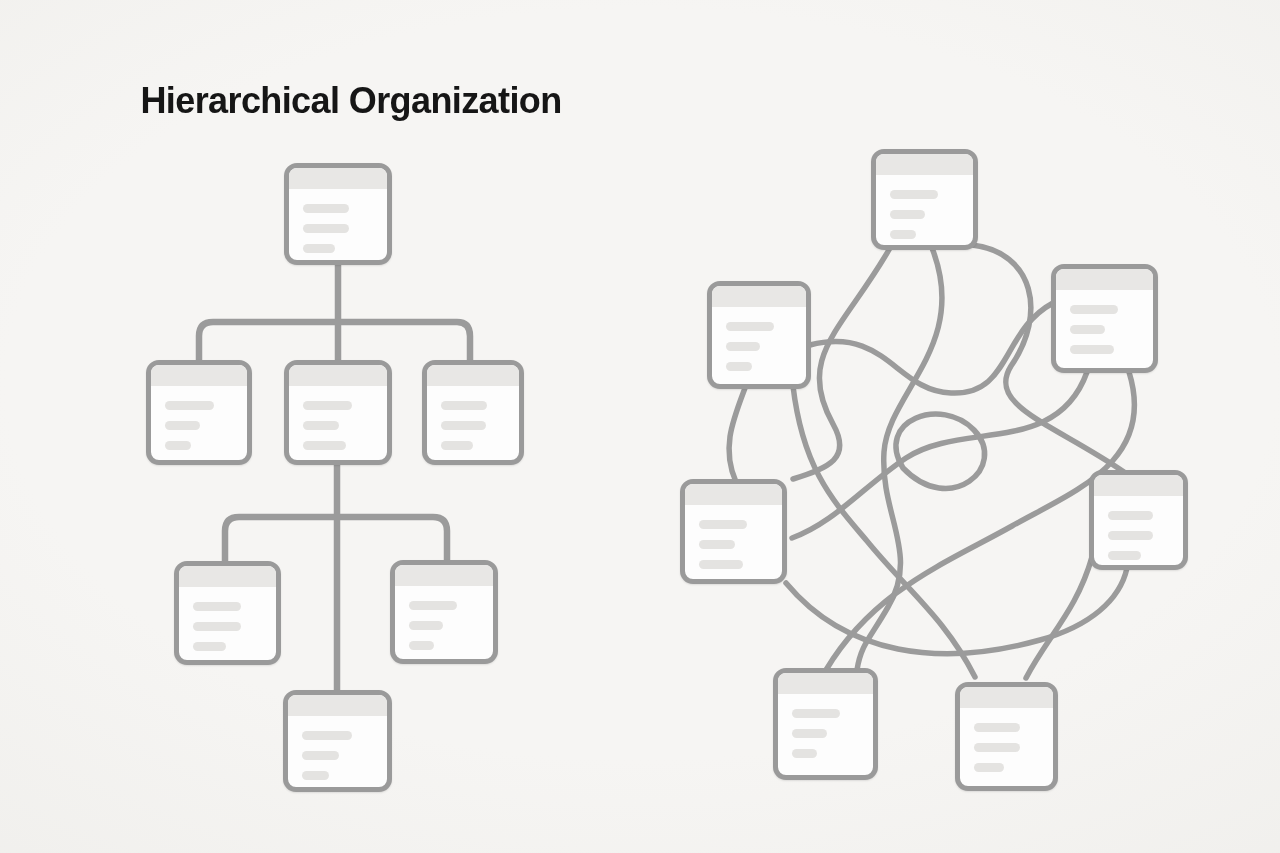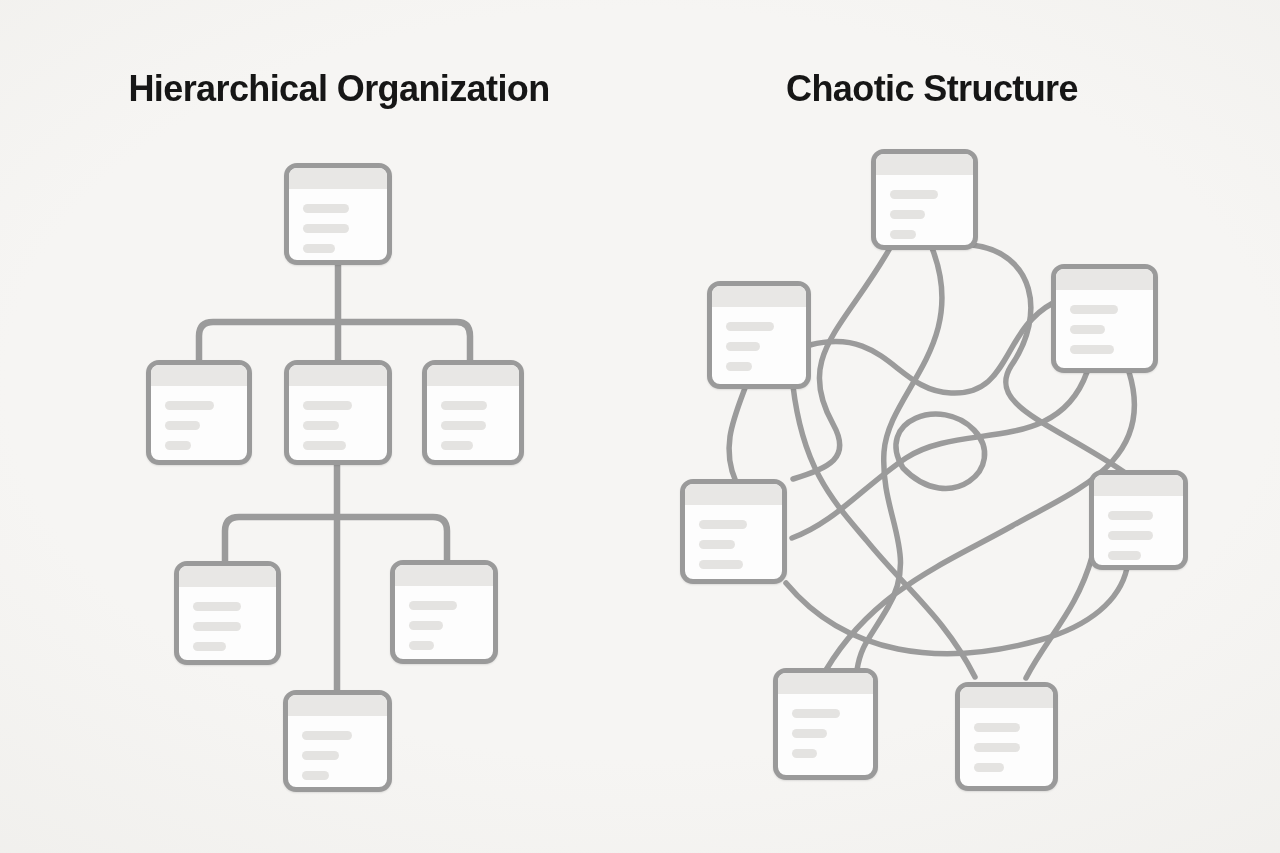--- a/index.html
+++ b/index.html
@@ -15,21 +15,21 @@
   body{
     width:1280px;height:853px;overflow:hidden;
     font-family:"Liberation Sans","DejaVu Sans",sans-serif;
     background:var(--bg);
   }
   .canvas{
     position:relative;width:1280px;height:853px;
     background:radial-gradient(ellipse 90% 80% at 50% 45%, #f6f5f3 55%, #efeeeb 100%);
   }
   .title{
-    position:absolute;margin:0;
+    position:absolute;margin:12px;
     font-size:36px;font-weight:700;letter-spacing:-0.6px;
     color:var(--ink);white-space:nowrap;
     transform:translateX(-50%);
   }
   .title-left{left:339px;top:68px;}
   .title-right{left:932px;top:68px;}
   svg.connectors{position:absolute;left:0;top:0;width:1280px;height:853px;display:block;}
   .card{
     position:absolute;box-sizing:border-box;
     border:5px solid var(--card-border);
@@ -46,21 +46,20 @@
     height:9px;border-radius:5px;background:var(--pline);
     margin-bottom:11px;
   }
 </style>
 </head>
 <body>
 
 <div class="canvas">
 
   <h1 class="title title-left">Hierarchical Organization</h1>
-  <h1 class="title title-right">Chaotic Structure</h1>
 
   <svg class="connectors" viewBox="0 0 1280 853" fill="none">
 
     <g stroke="#9b9b9b" stroke-width="6.5" stroke-linecap="round" fill="none">
       <path d="M338 260 L338 366"></path>
       <path d="M199 366 L199 336 Q199 322 213 322 L457 322 Q470 322 470 336 L470 366"></path>
       <path d="M337 460 L337 695"></path>
       <path d="M225 565 L225 531 Q225 517 239 517 L433 517 Q447 517 447 531 L447 565"></path>
     </g>
 

